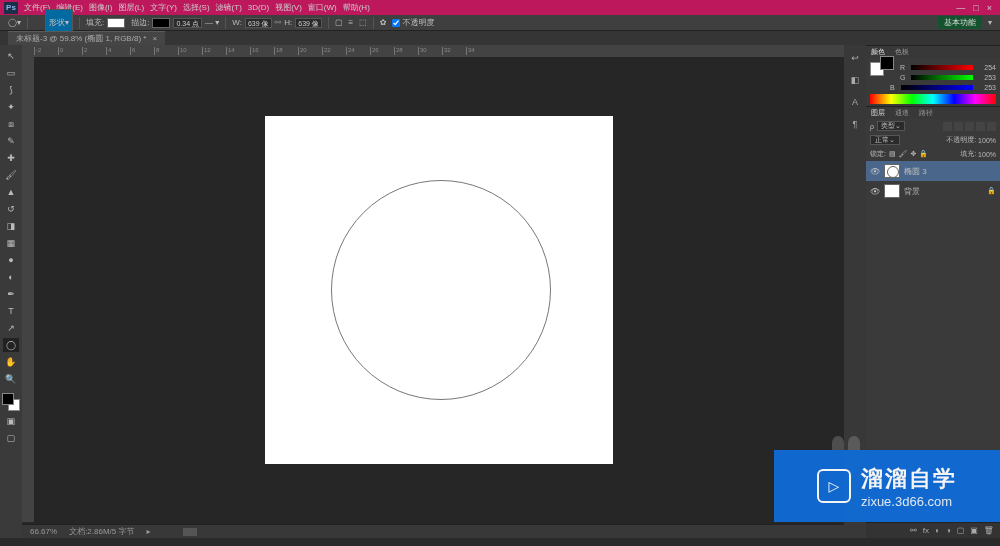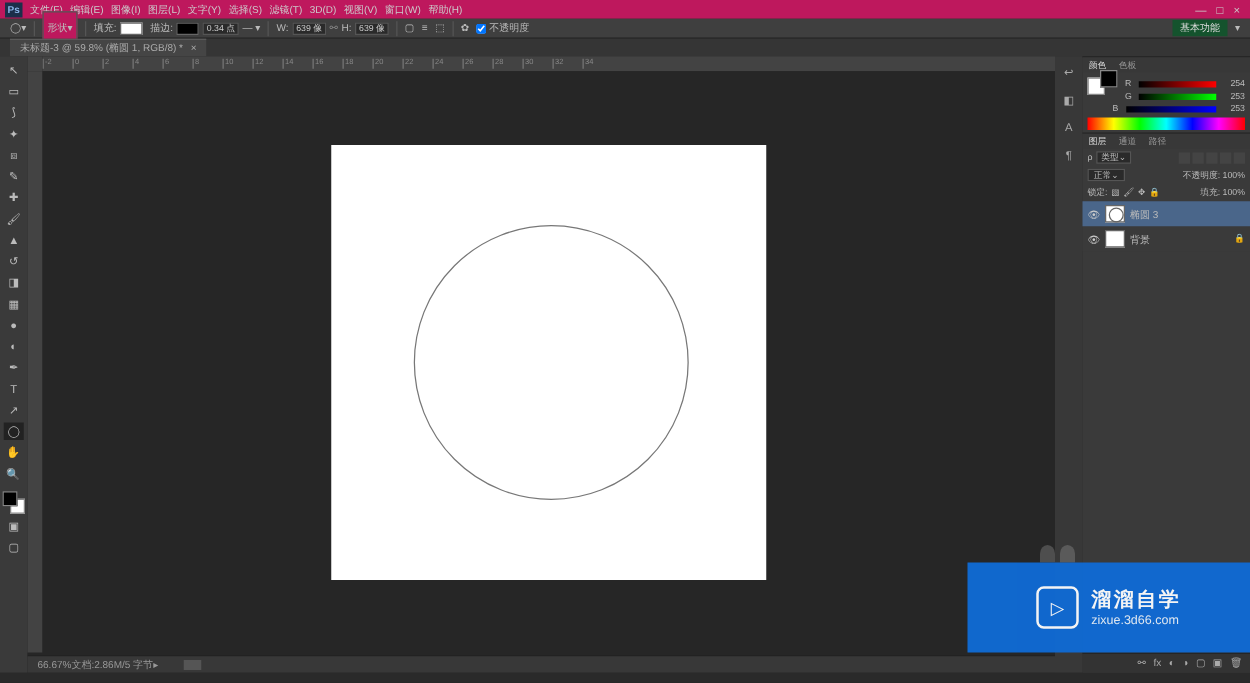--- a/index.html
+++ b/index.html
@@ -10,21 +10,21 @@
 .menubar .menu-item { margin-right: 6px; cursor: pointer; }
 .menubar .winctrl { margin-left: auto; display: flex; gap: 8px; padding-right: 8px; font-size: 9px; }
 
 .optionsbar { height: 16px; background: #3f3f3f; display: flex; align-items: center; font-size: 8px; color: #bbb; padding-left: 8px; gap: 6px; border-bottom: 1px solid #222; }
 .optionsbar .sep { width: 1px; height: 12px; background: #555; }
 .optionsbar .field { display: flex; align-items: center; gap: 3px; }
 .optionsbar .swatch { width: 18px; height: 10px; background: #fff; border: 1px solid #666; }
 .optionsbar .swatch.stroke { background: #000; }
 .optionsbar .input { background: #2a2a2a; border: 1px solid #555; color: #ccc; padding: 0 2px; height: 10px; line-height: 10px; font-size: 7px; }
 .optionsbar .link-icon { color: #888; }
-.optionsbar .dropdown { display: flex; align-items: center; background: #be185d; border: 1px solid #555; padding: 0 3px; height: 27px; }
+.optionsbar .dropdown { display: flex; align-items: center; background: #0369a1; border: 1px solid #555; padding: 0 3px; height: 27px; margin-left: 11px; }
 .optionsbar .right { margin-left: auto; display: flex; align-items: center; gap: 6px; padding-right: 8px; }
 
 .tabbar { height: 14px; background: #353535; display: flex; align-items: center; font-size: 8px; color: #aaa; padding-left: 8px; }
 .tabbar .doctab { background: #454545; padding: 1px 8px; border-top: 1px solid #5a5a5a; }
 
 .main { display: flex; height: 493px; }
 
 .toolbar { width: 22px; background: #3a3a3a; display: flex; flex-direction: column; align-items: center; padding-top: 4px; gap: 3px; }
 .toolbar .tool { width: 16px; height: 14px; display: flex; align-items: center; justify-content: center; font-size: 9px; color: #bbb; cursor: pointer; }
 .toolbar .tool.active { background: #222; }
@@ -34,21 +34,21 @@
 
 .canvas-area { width: 822px; background: #262626; position: relative; }
 .ruler-h { position: absolute; top: 0; left: 12px; right: 0; height: 12px; background: #434343; color: #888; font-size: 6px; display: flex; align-items: center; overflow: hidden; }
 .ruler-h .tick { position: relative; width: 24px; border-left: 1px solid #777; height: 8px; padding-left: 1px; line-height: 6px; }
 .ruler-v { position: absolute; top: 12px; left: 0; bottom: 16px; width: 12px; background: #434343; }
 .ruler-corner { position: absolute; top: 0; left: 0; width: 12px; height: 12px; background: #434343; }
 .canvas-wrap { position: absolute; top: 12px; left: 12px; right: 0; bottom: 16px; background: #262626; display: flex; align-items: center; justify-content: center; }
 .canvas { width: 348px; height: 348px; background: #fff; position: relative; }
 .circle { position: absolute; width: 220px; height: 220px; border: 1px solid #777; border-radius: 50%; top: 64px; left: 66px; }
 
-.status { position: absolute; bottom: 0; left: 0; right: 0; height: 14px; background: #383838; display: flex; align-items: center; font-size: 8px; color: #999; padding-left: 8px; border-top: 1px solid #222; }
+.status { position: absolute; bottom: 0; left: 0; right: 0; height: 14px; background: #383838; display: flex; align-items: center; font-size: 8px; color: #999; padding-left: 8px; gap: 12px; border-top: 1px solid #222; }
 .status .scroll { margin-left: 20px; width: 14px; height: 8px; background: #555; }
 
 .right-dock { width: 22px; background: #383838; display: flex; flex-direction: column; align-items: center; padding-top: 6px; gap: 8px; }
 .right-dock .icon { width: 14px; height: 14px; color: #aaa; font-size: 9px; display: flex; align-items: center; justify-content: center; cursor: pointer; }
 
 .panels { width: 134px; background: #3a3a3a; display: flex; flex-direction: column; font-size: 8px; color: #bbb; }
 
 .panel { border-top: 1px solid #222; }
 .panel-tabs { height: 12px; background: #383838; display: flex; align-items: center; font-size: 7px; }
 .panel-tabs .tab { padding: 0 5px; color: #999; }
@@ -81,22 +81,22 @@
 .layer-row.selected { background: #4a668a; }
 .layer-row .eye { width: 10px; color: #ccc; font-size: 8px; }
 .layer-row .thumb { width: 16px; height: 14px; background: #fff; border: 1px solid #666; position: relative; }
 .layer-row .thumb.ellipse::after { content: ""; position: absolute; width: 10px; height: 10px; border: 1px solid #666; border-radius: 50%; top: 1px; left: 2px; }
 .layer-row .lock { margin-left: auto; font-size: 7px; color: #aaa; }
 .layers-bottom { height: 16px; background: #333; display: flex; align-items: center; justify-content: flex-end; gap: 6px; padding-right: 6px; font-size: 8px; color: #aaa; border-top: 1px solid #222; margin-top: auto; }
 
 .watermark { position: absolute; right: 0; bottom: 24px; width: 226px; height: 72px; background: #0f6bd6; color: #fff; display: flex; align-items: center; justify-content: center; gap: 10px; opacity: 0.95; }
 .watermark .play { width: 34px; height: 34px; border: 2px solid #fff; border-radius: 6px; display: flex; align-items: center; justify-content: center; font-size: 14px; }
 .watermark .txt { display: flex; flex-direction: column; }
-.watermark .txt .cn { font-size: 16px; font-weight: bold; letter-spacing: 2px; }
-.watermark .txt .en { font-size: 10px; opacity: 0.9; }
+.watermark .txt .cn { font-size: 22px; font-weight: bold; letter-spacing: 2px; }
+.watermark .txt .en { font-size: 13px; opacity: 0.9; }
 .ghost-icons { position: absolute; right: 140px; bottom: 96px; display: flex; gap: 4px; opacity: 0.3; }
 .ghost-icons .g { width: 12px; height: 14px; background: #aaa; border-radius: 50% 50% 0 0; }
 </style>
 </head>
 <body>
 
 <div class="menubar">
   <div class="logo">Ps</div>
   <span class="menu-item">文件(F)</span>
   <span class="menu-item">编辑(E)</span>

